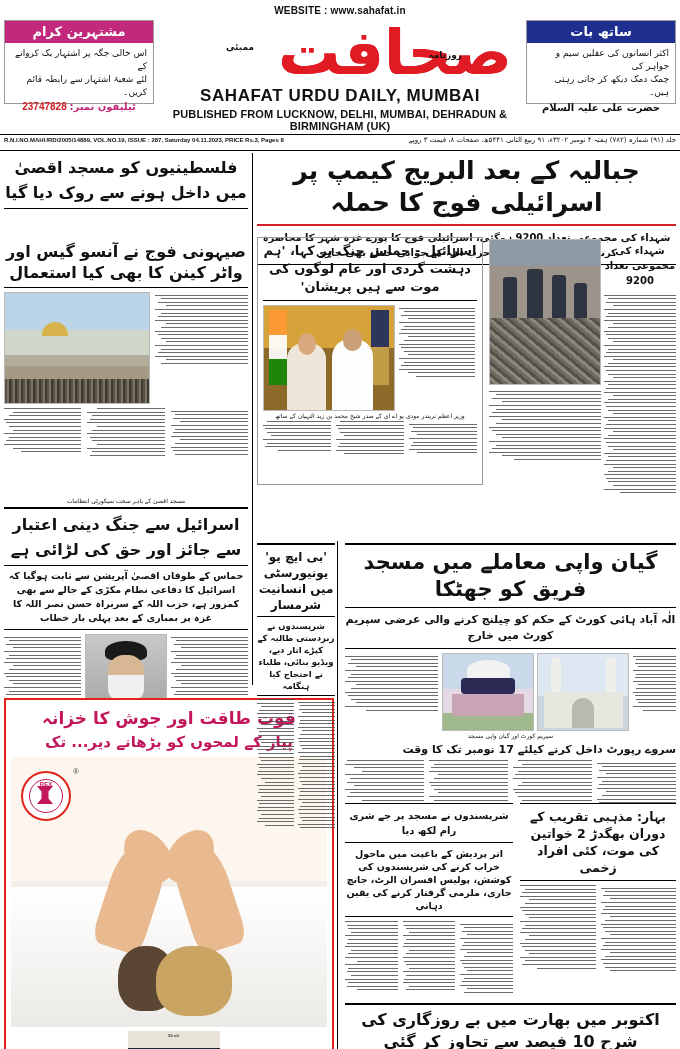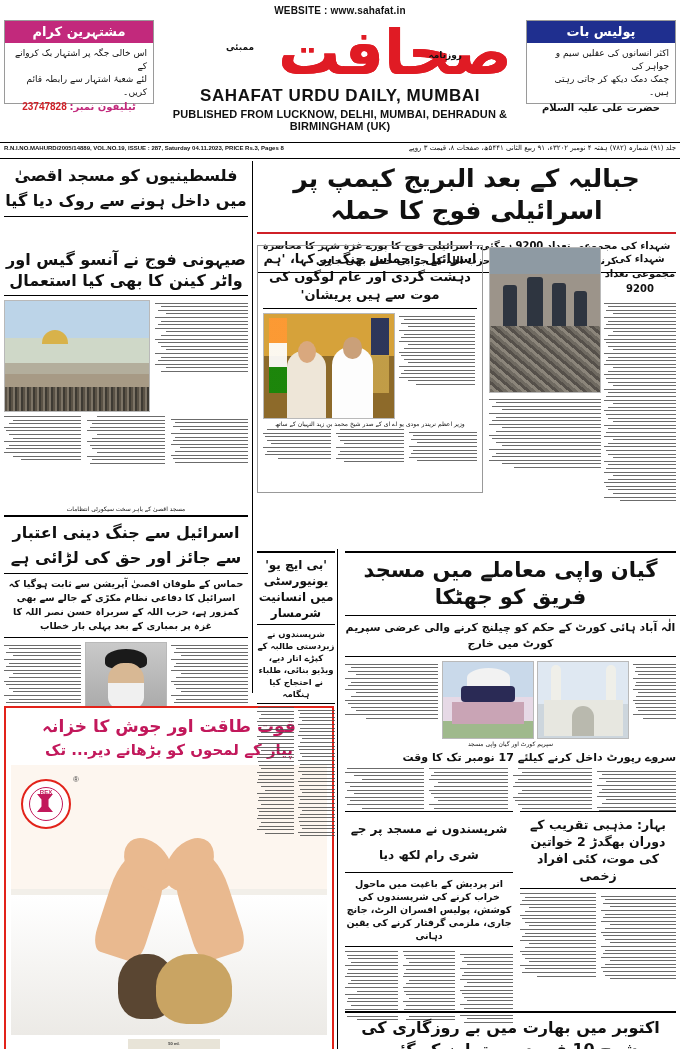--- a/index.html
+++ b/index.html
@@ -58,21 +58,21 @@
   }
   .logo-script{
     font-family:"DejaVu Sans", sans-serif;
     color:#e01b24;font-size:62px;font-weight:bold;line-height:66px;
     letter-spacing:-2px;direction:rtl;
     text-shadow:0 0 0 #e01b24;
   }
   .logo-en{font-size:17px;font-weight:bold;letter-spacing:.6px;color:#111;margin-top:-4px;}
   .logo-sub{font-size:11px;font-weight:bold;letter-spacing:.1px;color:#111;margin-top:2px;}
 
-  .imprint{position:relative;height:15px;border-top:1px solid #000;border-bottom:1px solid #000;margin-top:16px;}
+  .imprint{position:relative;height:15px;border-top:1px solid #000;border-bottom:1px solid #000;margin-top:8px;}
   .imprint .en{position:absolute;left:4px;top:2px;font-size:6px;font-weight:bold;letter-spacing:0;}
   .imprint .ur{position:absolute;right:4px;top:1px;font-size:7px;}
 
   
   .grid{position:relative;width:680px;}
   .vline{position:absolute;width:1px;background:#000;}
 
   .hl{ font-family:"DejaVu Sans", sans-serif; direction:rtl; text-align:center;
        font-weight:bold;color:#111; }
 
@@ -178,21 +178,21 @@
       <div style="position:relative;height:70px;">
         <div class="logo-script urdu">صحافت</div>
         <div class="logo-roz urdu">روزنامہ</div>
         <div class="logo-mum urdu">ممبئی</div>
       </div>
       <div class="logo-en">SAHAFAT URDU DAILY, MUMBAI</div>
       <div class="logo-sub">PUBLISHED FROM LUCKNOW, DELHI, MUMBAI, DEHRADUN &amp; BIRMINGHAM (UK)</div>
     </div>
 
     <div class="side-box right" style="top:2px;height:84px;">
-      <div class="side-title blue urdu">پولیس بات</div>
+      <div class="side-title blue urdu">ساتھ بات</div>
       <div class="side-body">
         <div class="urdu" style="font-size:9px;line-height:13px;">اکثر انسانوں کی عقلیں سیم و جواہر کی</div>
         <div class="urdu" style="font-size:9px;line-height:13px;">چمک دمک دیکھ کر جاتی رہتی ہیں۔</div>
         <div class="side-attr urdu">حضرت علی علیہ السلام</div>
       </div>
     </div>
   </div>
 
   <div class="imprint">
     <div class="en">R.N.I.NO.MAHURD/2005/14889, VOL.NO.19, ISSUE : 287, Saturday 04.11.2023, PRICE Rs.3, Pages 8</div>
@@ -832,21 +832,21 @@
           <div class="ln s3"></div>
         <div class="ln s1"></div>
           <div class="ln s2"></div>
           <div class="ln s4"></div>
           <div class="ln s5"></div>
       </div>
     </div>
 
     <div style="position:absolute;left:345px;top:652px;width:168px;">
       <div class="hr-thin" style="margin-bottom:4px;"></div>
-      <div class="hl" style="font-size:12px;line-height:26px;text-align:center;">شرپسندوں نے مسجد پر جے شری رام لکھ دیا</div>
+      <div class="hl" style="font-size:10px;line-height:15px;text-align:center;">شرپسندوں نے مسجد پر جے شری رام لکھ دیا</div>
       <div class="hr-thin" style="margin:4px 0;"></div>
       <div class="hl" style="font-size:9.5px;line-height:13px;">اتر پردیش کے باغپت میں ماحول خراب کرنے کی شرپسندوں کی کوشش، پولیس افسران الرٹ، جانچ جاری، ملزمی گرفتار کرنے کی یقین دہانی</div>
       <div class="hr-thin" style="margin:4px 0;"></div>
       <div class="body-col urdu" style="height:142px;column-count:3;column-gap:5px;">
         <div class="ln s1"></div>
           <div class="ln s2"></div>
           <div class="ln s4"></div>
           <div class="ln s3"></div>
         <div class="ln s1"></div>
           <div class="ln s2"></div>

